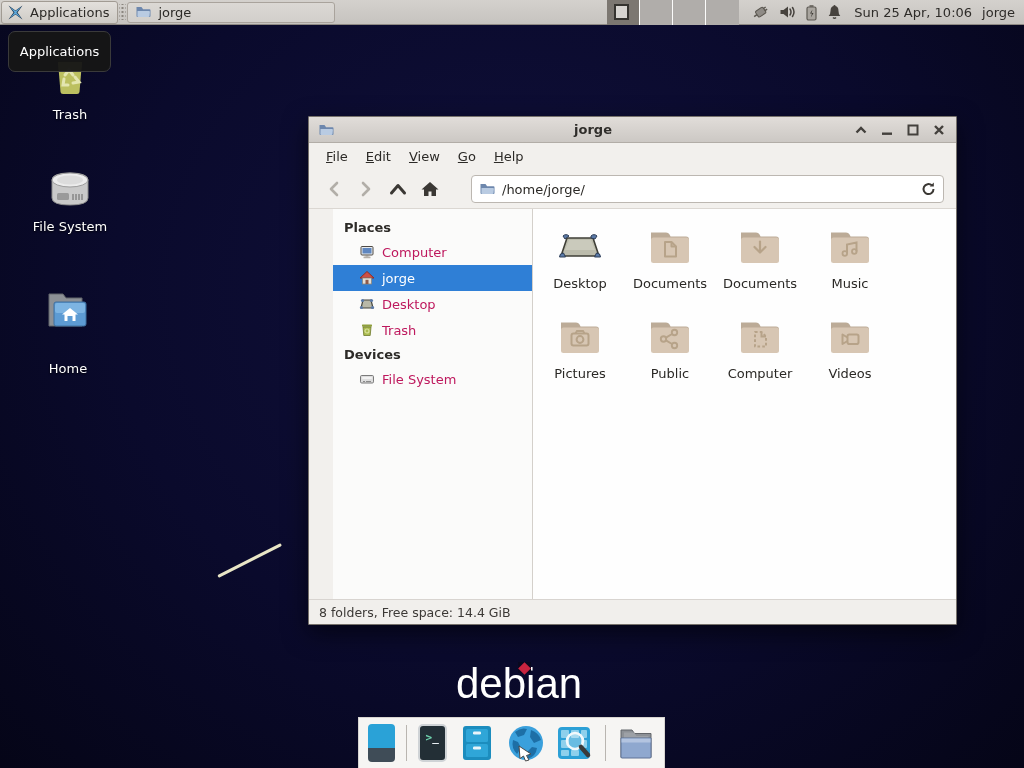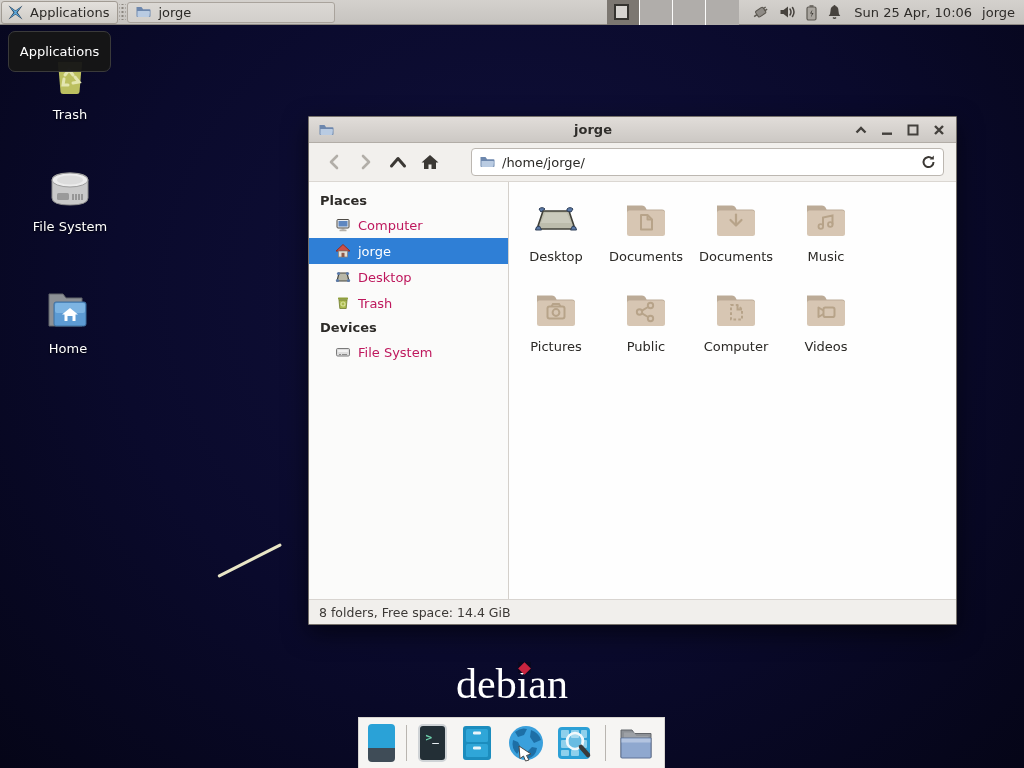--- a/index.html
+++ b/index.html
@@ -49,27 +49,27 @@
     background:rgba(22,22,22,.96); border:1px solid #3a3a3a; border-radius:7px;
     color:#ffffff; display:flex; align-items:center; justify-content:center;
     font-size:13px; z-index:60;
   }
 
   
   .desk-icon { position:absolute; width:96px; display:flex; flex-direction:column; align-items:center; cursor:pointer; z-index:5; }
   .desk-icon .lbl { margin-top:5px; color:#ffffff; font-size:13px; text-shadow:0 1px 2px rgba(0,0,0,.9); }
   .di-trash { left:22px; top:48px; }
   .di-fs { left:22px; top:168px; }
-  .di-home { left:20px; top:288px; }
+  .di-home { left:20px; top:288px;gap:20px; }
 
   .scratch-line { position:absolute; left:218px; top:575px; width:71px; height:3px;
     background:#e9e6c6; border-radius:2px; transform:rotate(-26.9deg); transform-origin:0 50%; z-index:4; }
 
   
-  .debian-logo { position:absolute; left:456px; top:660px; font-family:Liberation Serif, serif;
+  .debian-logo { position:absolute; left:456px; top:660px; font-family:Liberation Sans, sans-serif;
     font-size:42px; color:#ffffff; letter-spacing:0px; z-index:3; }
   .debian-logo .dot-cover { position:relative; display:inline-block; }
   .debian-logo .red-diamond { position:absolute; left:64px; top:4px; width:9px; height:9px;
     background:#c9243f; transform:rotate(45deg); }
   .debian-logo .dot-mask { position:absolute; left:62px; top:2px; width:13px; height:11px; background:#08081f; }
 
   
   .window {
     position:absolute; left:308px; top:116px; width:649px; height:509px;
     background:#f2f0ed; border:1px solid #76716b; border-radius:1px;
@@ -87,21 +87,21 @@
   .menu-item::first-letter { text-decoration:underline; }
 
   .toolbar { height:39px; background:#f2f0ed; border-bottom:1px solid #dbd7d2;
     display:flex; align-items:center; padding:0 12px 0 10px; gap:2px; }
   .tool-btn { width:30px; height:30px; display:flex; align-items:center; justify-content:center; cursor:pointer; border-radius:3px; }
   .pathbar { flex:1; height:28px; margin-left:24px; background:#ffffff;
     border:1px solid #bcb7b1; border-radius:4px; display:flex; align-items:center; padding:0 7px; cursor:text; }
   .pathbar .path-text { flex:1; margin-left:7px; color:#2b2926; }
 
   .content { flex:1; display:flex; min-height:0; }
-  .sidebar { width:200px; background:#fbfbfa; border-right:1px solid #d4d0cb; padding-top:7px; }
+  .sidebar { width:200px; background:#fbfbfa; border-right:1px solid #d4d0cb; padding-top:7px;margin-left:24px; }
   .side-header { font-weight:bold; color:#2d2b28; padding:4px 0 4px 11px; }
   .side-item { height:26px; display:flex; align-items:center; gap:7px; padding-left:26px; color:#be185d; cursor:pointer; }
   .side-item.selected { background:#2f7fd6; color:#ffffff; }
 
   .fileview { flex:1; background:#fefefe; padding:14px 0 0 2px; display:flex; flex-wrap:wrap; align-content:flex-start; }
   .file-item { width:90px; margin-bottom:22px; display:flex; flex-direction:column; align-items:center; cursor:pointer; }
   .file-item .flbl { margin-top:5px; color:#2b2926; font-size:13px; }
 
   .statusbar { height:25px; background:#f1efec; border-top:1px solid #d8d4d0;
     display:flex; align-items:center; padding-left:10px; color:#3c3936; font-size:12.5px; }
@@ -265,20 +265,27 @@
           </svg>
       </div>
       <div class="win-btn">
         <svg width="12" height="12" viewBox="0 0 12 12">
             <path d="M2 2 L10 10 M10 2 L2 10" stroke="#43403c" stroke-width="2.4"></path>
           </svg>
       </div>
     </div>
   </div>
 
+  <div class="menubar">
+    <span class="menu-item">File</span>
+    <span class="menu-item">Edit</span>
+    <span class="menu-item">View</span>
+    <span class="menu-item">Go</span>
+    <span class="menu-item">Help</span>
+  </div>
 
   <div class="toolbar">
     <div class="tool-btn">
       <svg width="14" height="16" viewBox="0 0 14 16">
           <path d="M10 2 L4 8 10 14" stroke="#b2aea8" stroke-width="2.6" fill="none" stroke-linecap="round" stroke-linejoin="round"></path>
         </svg>
     </div>
     <div class="tool-btn">
       <svg width="14" height="16" viewBox="0 0 14 16">
           <path d="M4 2 L10 8 4 14" stroke="#b2aea8" stroke-width="2.6" fill="none" stroke-linecap="round" stroke-linejoin="round"></path>

